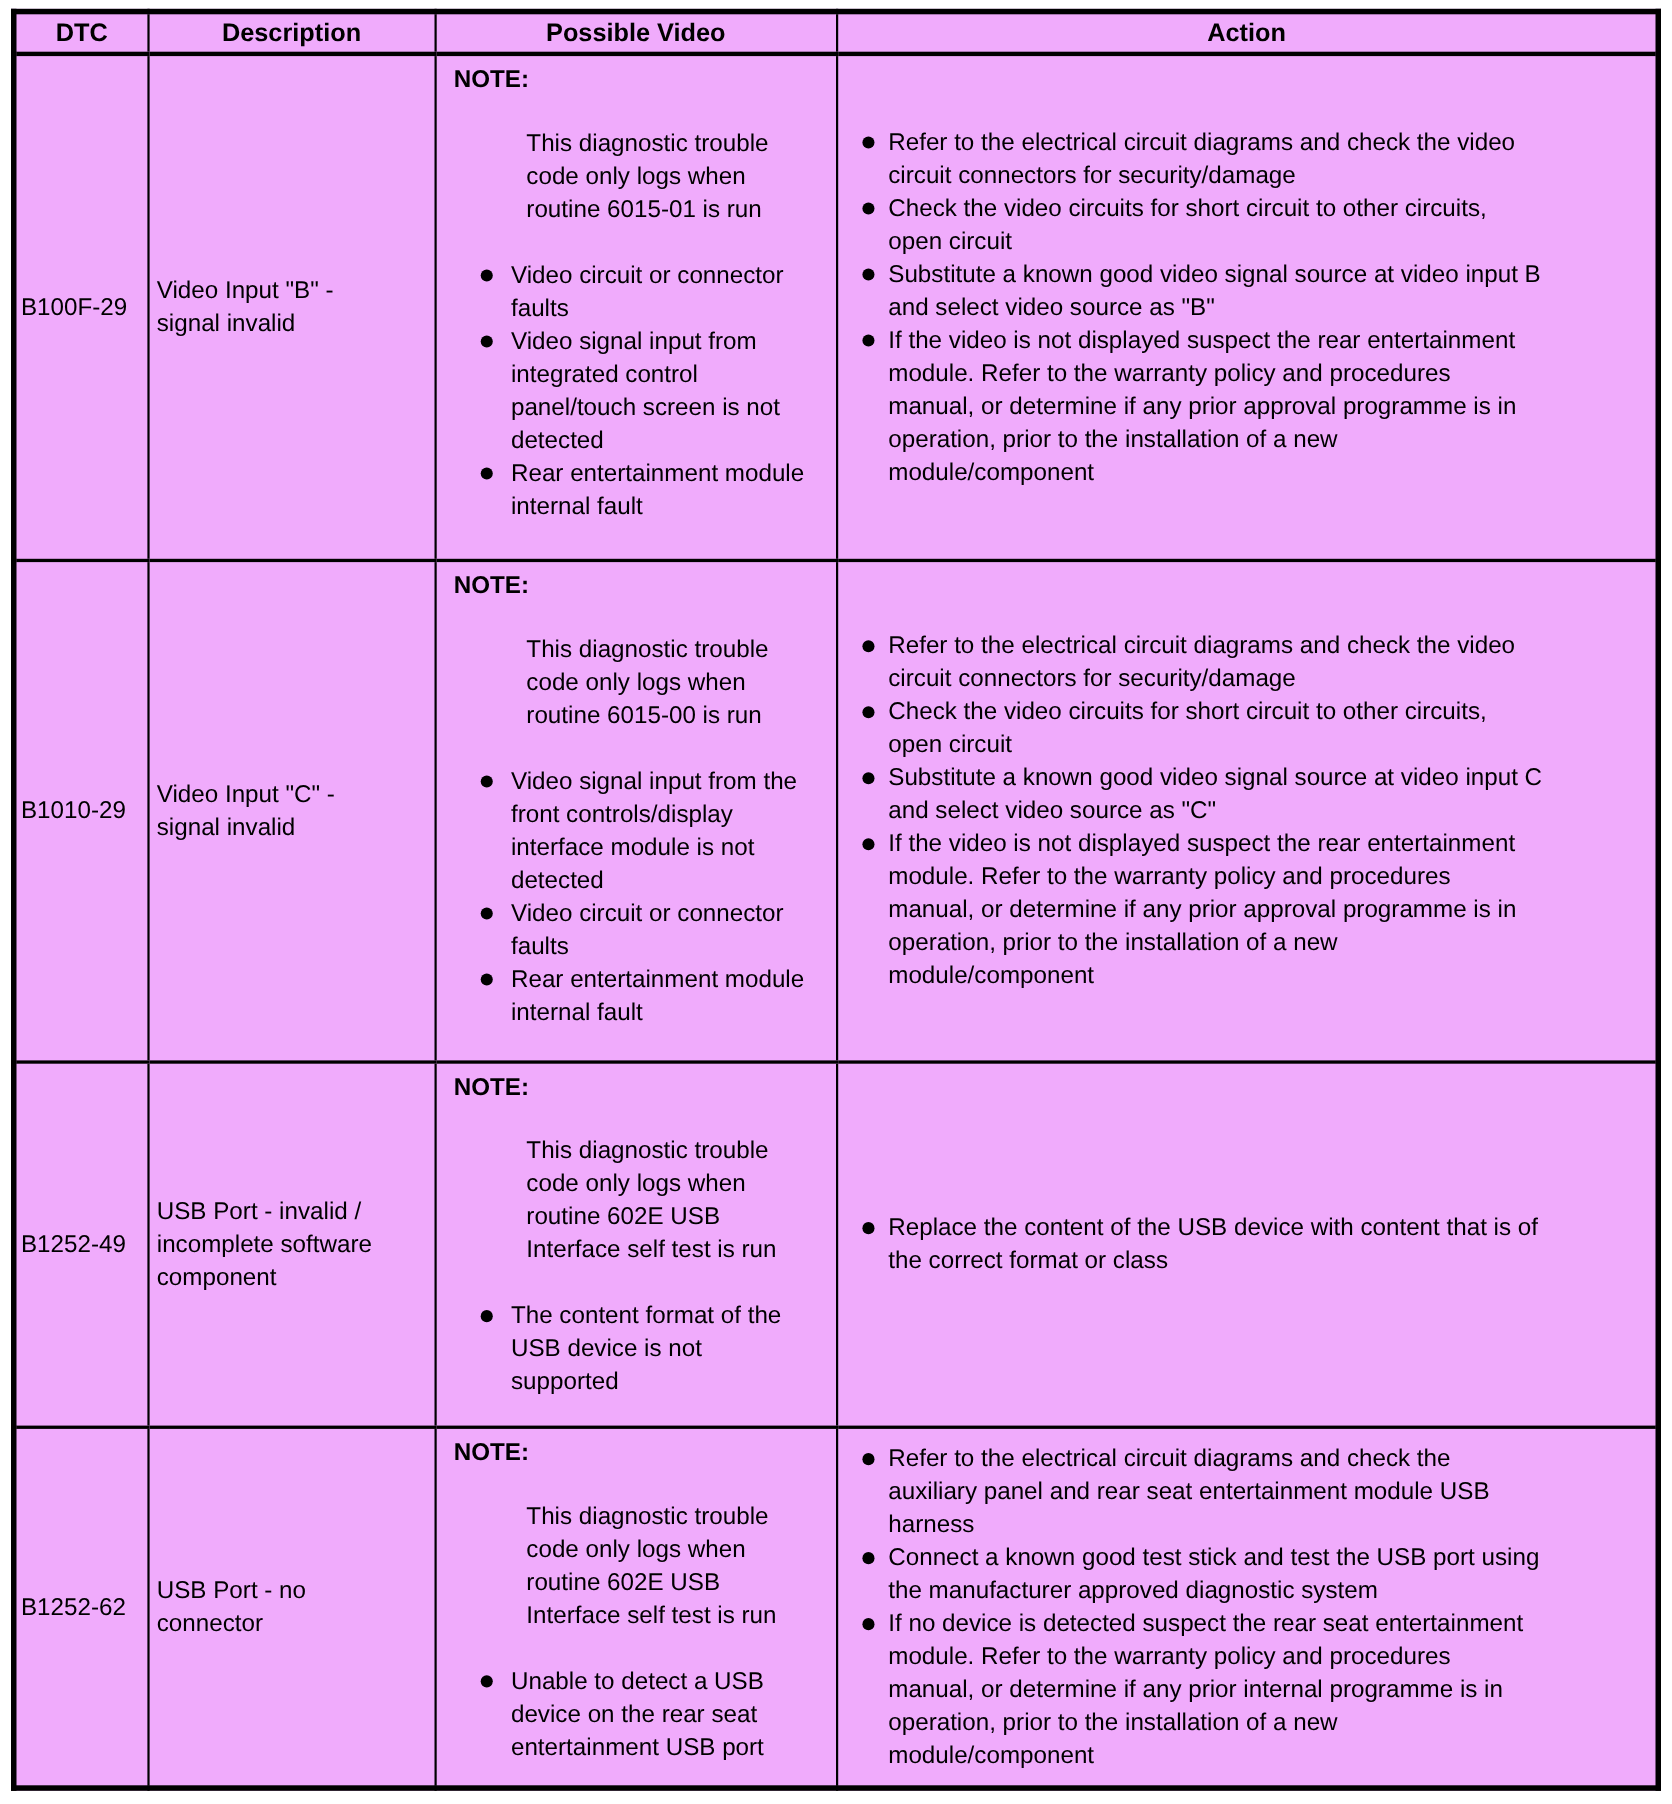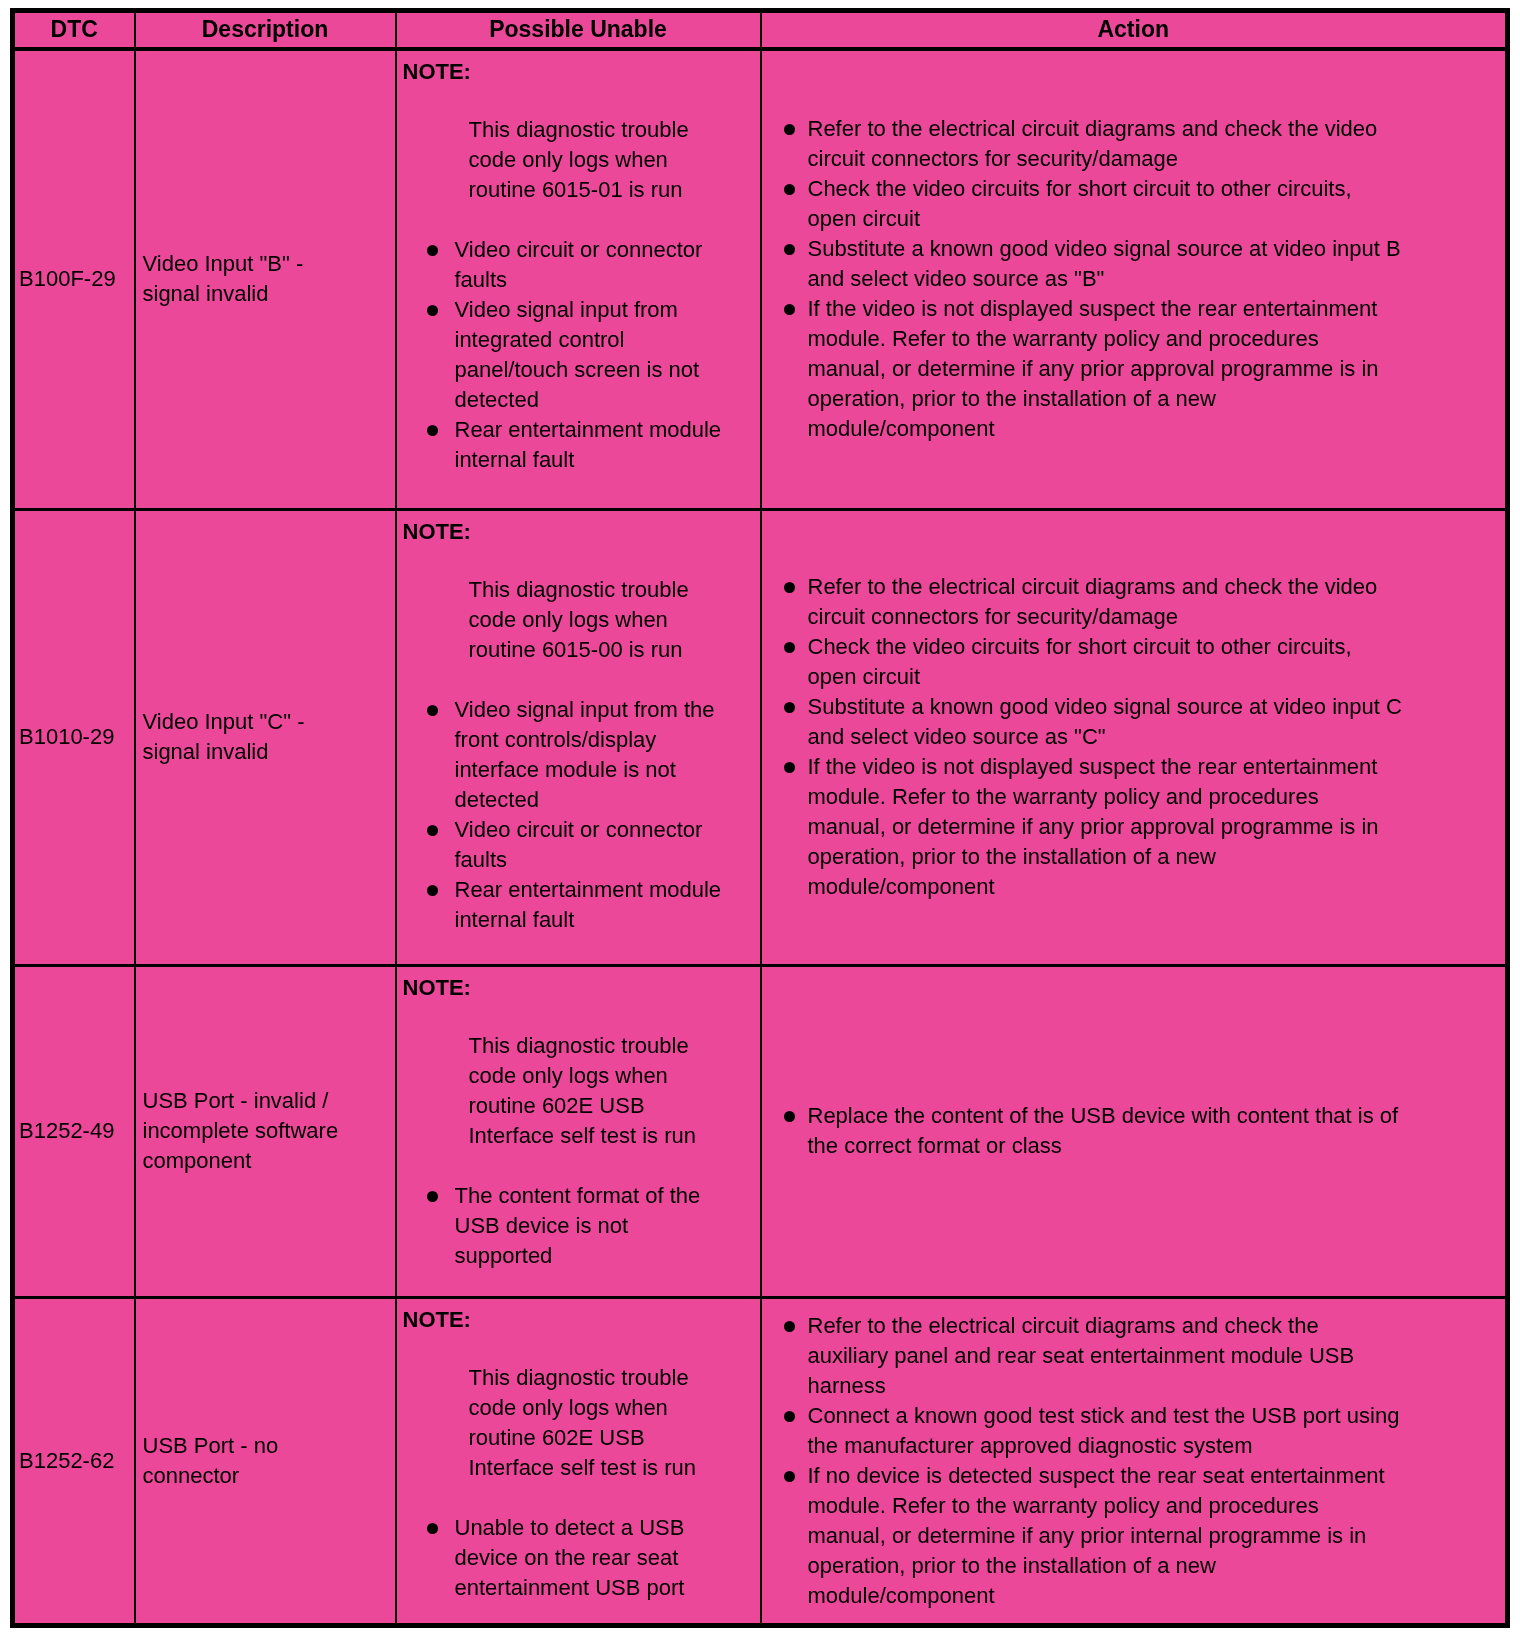--- a/index.html
+++ b/index.html
@@ -14,21 +14,21 @@
     height: 1640px;
     box-sizing: border-box;
     padding: 8px 10px 0 10px;
     background: #ffffff;
   }
   table.dtc-table {
     border-collapse: collapse;
     table-layout: fixed;
     width: 1500px;
     border: 5px solid #000000;
-    background: #ec4899;
+    background: #f0abfc;
   }
   col.c-dtc    { width: 122px; }
   col.c-desc   { width: 261px; }
   col.c-cause  { width: 365px; }
   col.c-action { width: auto;  }
 
   th {
     border: 2px solid #000000;
     border-bottom: 4px solid #000000;
     font-size: 23px;
@@ -55,21 +55,21 @@
     vertical-align: middle;
     padding: 0 16px 0 4px;
   }
   td.desc-cell {
     vertical-align: middle;
     padding: 0 4px 0 7px;
     white-space: pre-line;
   }
   td.cause-cell {
     vertical-align: top;
-    padding: 6px 6px 6px 6px;
+    padding: 6px 6px 6px 16px;
   }
   td.action-cell {
     vertical-align: middle;
     padding: 4px 8px 4px 0;
   }
 
   .note-label {
     font-weight: bold;
     font-size: 22px;
     line-height: 30px;
@@ -115,21 +115,21 @@
     <colgroup>
       <col class="c-dtc">
         <col class="c-desc">
         <col class="c-cause">
         <col class="c-action">
     </colgroup>
     <thead>
       <tr>
         <th>DTC</th>
         <th>Description</th>
-        <th>Possible Unable</th>
+        <th>Possible Video</th>
         <th>Action</th>
       </tr>
     </thead>
     <tbody>
 
       <tr class="r1">
         <td class="dtc-cell">B100F-29</td>
         <td class="desc-cell">Video Input "B" -
 signal invalid</td>
         <td class="cause-cell">

